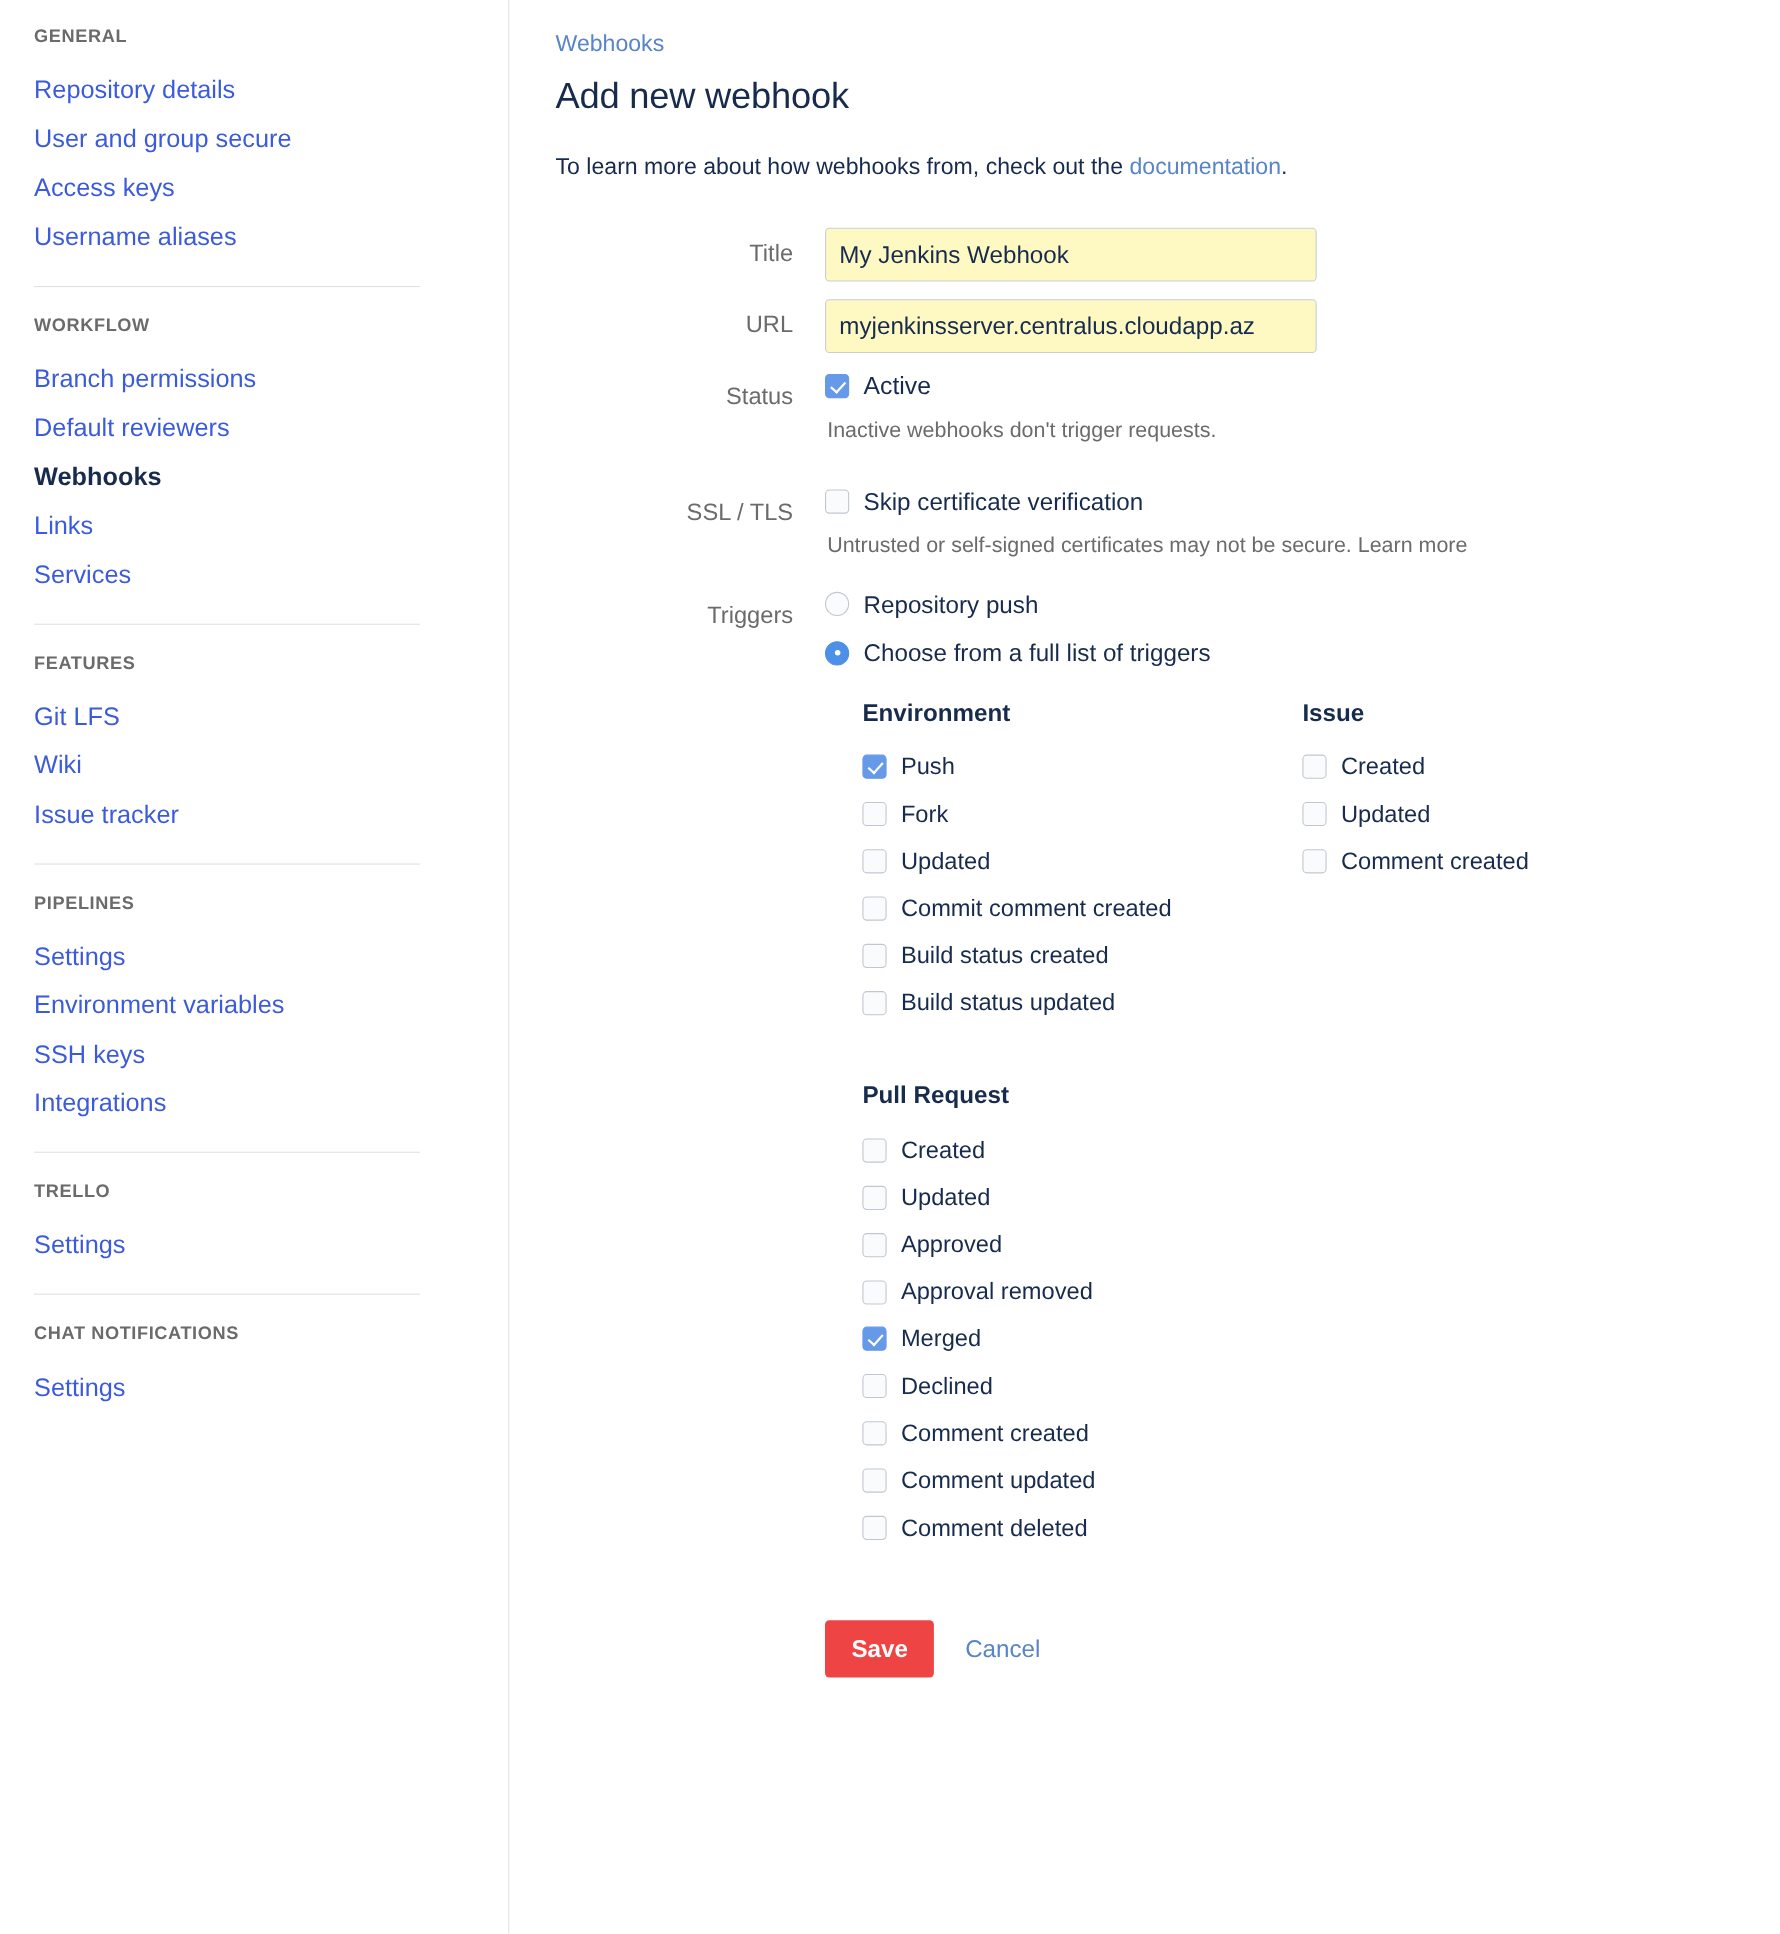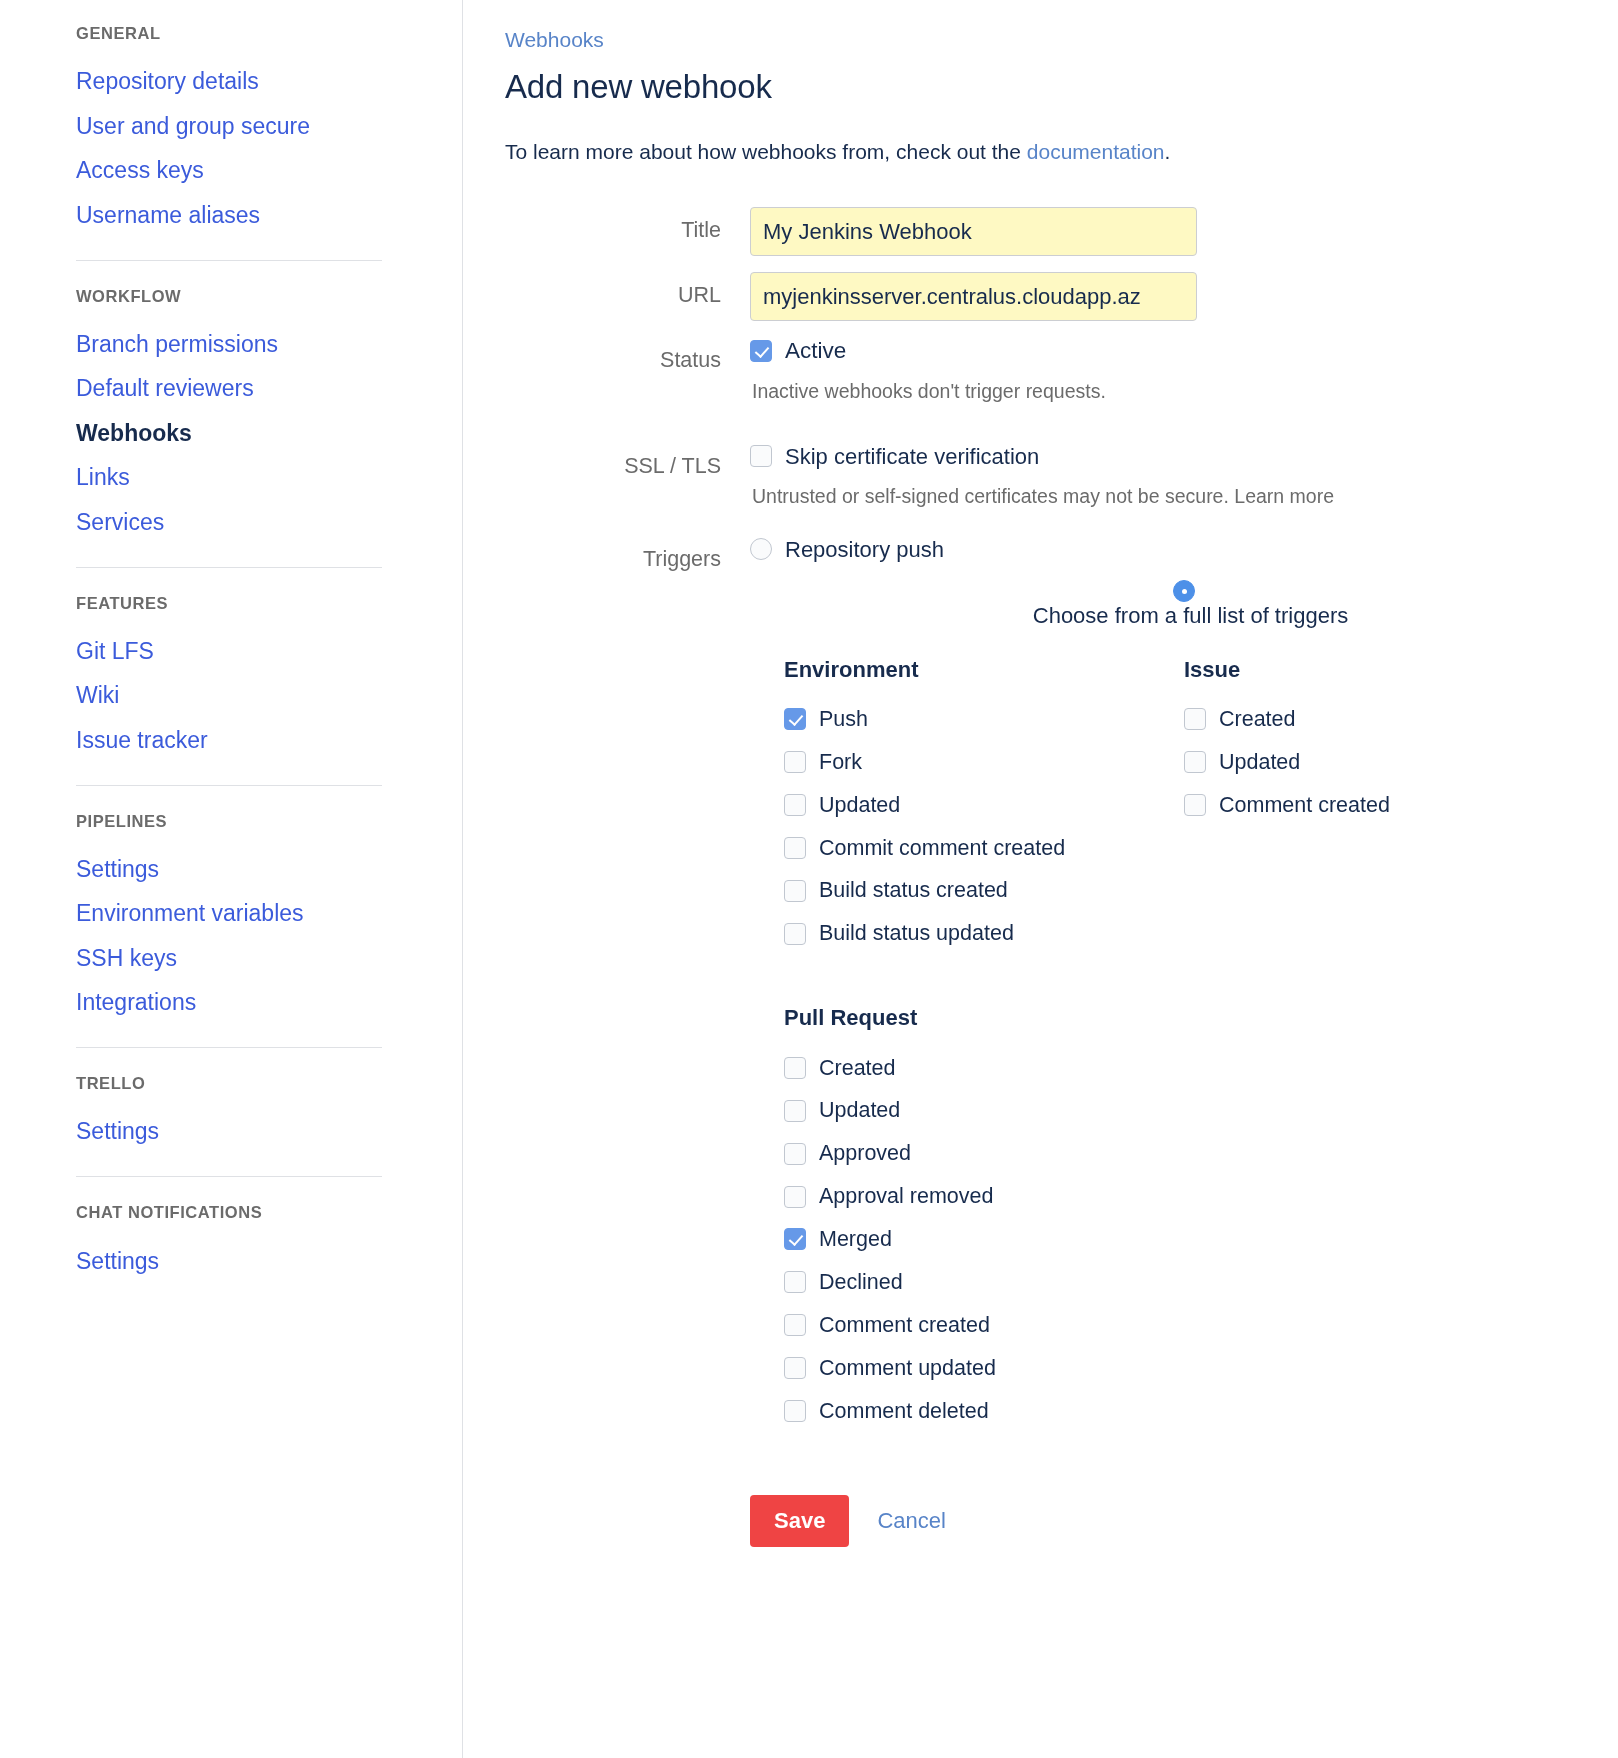--- a/index.html
+++ b/index.html
@@ -23,21 +23,21 @@
 
   
   .sidebar {
     width: 463px;
     flex: 0 0 463px;
     border-right: 1px solid #dfe1e5;
     padding: 0;
     background: #ffffff;
   }
   .sidebar-inner {
-    padding: 0 80px 0 76px;
+    padding: 0 80px 0 31px;
   }
   .nav-section {
     padding: 26px 0 22px 0;
   }
   .nav-section + .nav-section {
     border-top: 1px solid #dfe1e5;
   }
   .nav-section.first { padding-top: 24px; }
   .section-title {
     font-size: 16.5px;
@@ -365,21 +365,21 @@
 
       <div class="frow" style="margin-top:26px;">
         <div class="flabel">Triggers</div>
         <div class="fctrl">
 
           <div class="optrow">
             <span class="radio"></span>
             <span class="opt-label">Repository push</span>
           </div>
 
-          <div class="optrow" style="margin-top:17px;flex-direction:column;">
+          <div class="optrow" style="margin-top:17px;">
             <span class="radio selected"></span>
             <span class="opt-label">Choose from a full list of triggers</span>
           </div>
 
           <div class="trigger-block">
             <div class="tcol left" id="trigger-col-left">
                 <div class="group">
                   <div class="group-title">Environment</div>
                   <div class="chk-item">
                     <span class="box checked"></span>

